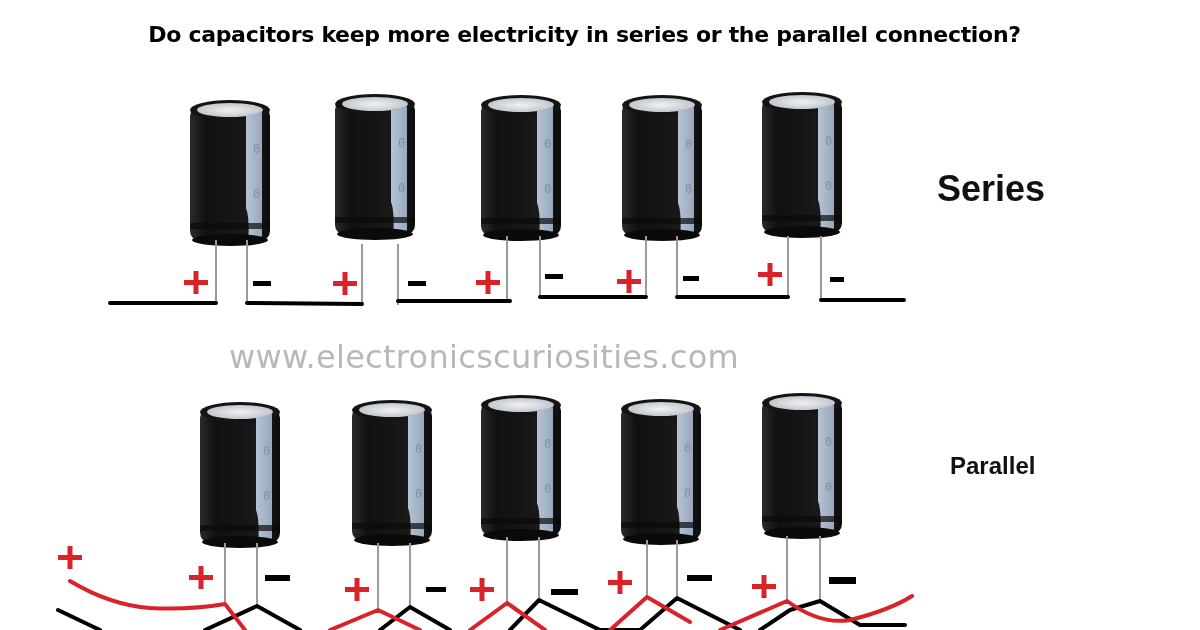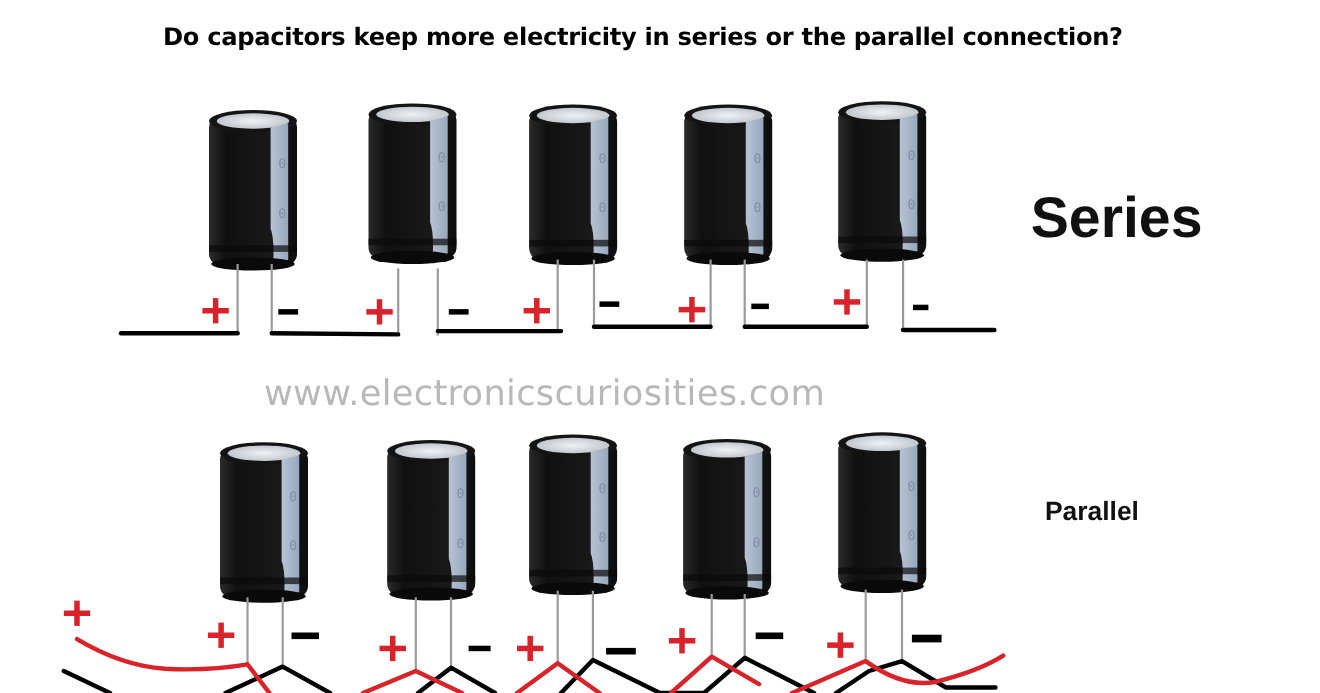--- a/index.html
+++ b/index.html
@@ -4,26 +4,26 @@
 <style>
   html, body { margin: 0; padding: 0; background: #ffffff; }
   body { width: 1200px; height: 630px; position: relative; overflow: hidden; font-family: "DejaVu Sans", sans-serif; }
   .title {
     position: absolute; left: 0; top: 22px; width: 1169px; text-align: center;
     font-family: "DejaVu Sans", sans-serif; font-weight: bold; font-size: 22px;
     color: #000; letter-spacing: -0.3px;
   }
   .label-series, .label-parallel {
     position: absolute; font-family: "Liberation Sans", sans-serif; font-weight: bold;
-    color: #111; font-size: 52px;
+    color: #111; font-size: 36px;
   }
   .label-series { left: 937px; top: 168px; }
   .label-parallel { left: 950px; top: 452px; font-size: 24px; }
   .watermark {
-    position: absolute; left: 240px; top: 338px; font-family: "DejaVu Sans", sans-serif;
+    position: absolute; left: 229px; top: 338px; font-family: "DejaVu Sans", sans-serif;
     font-size: 32px; color: #b8b8b8; letter-spacing: 0.3px;
   }
   svg.diagram { position: absolute; left: 0; top: 0; }
 </style>
 </head>
 <body>
 
 <div class="title">Do capacitors keep more electricity in series or the parallel connection?</div>
 <div class="label-series">Series</div>
 <div class="label-parallel">Parallel</div>

